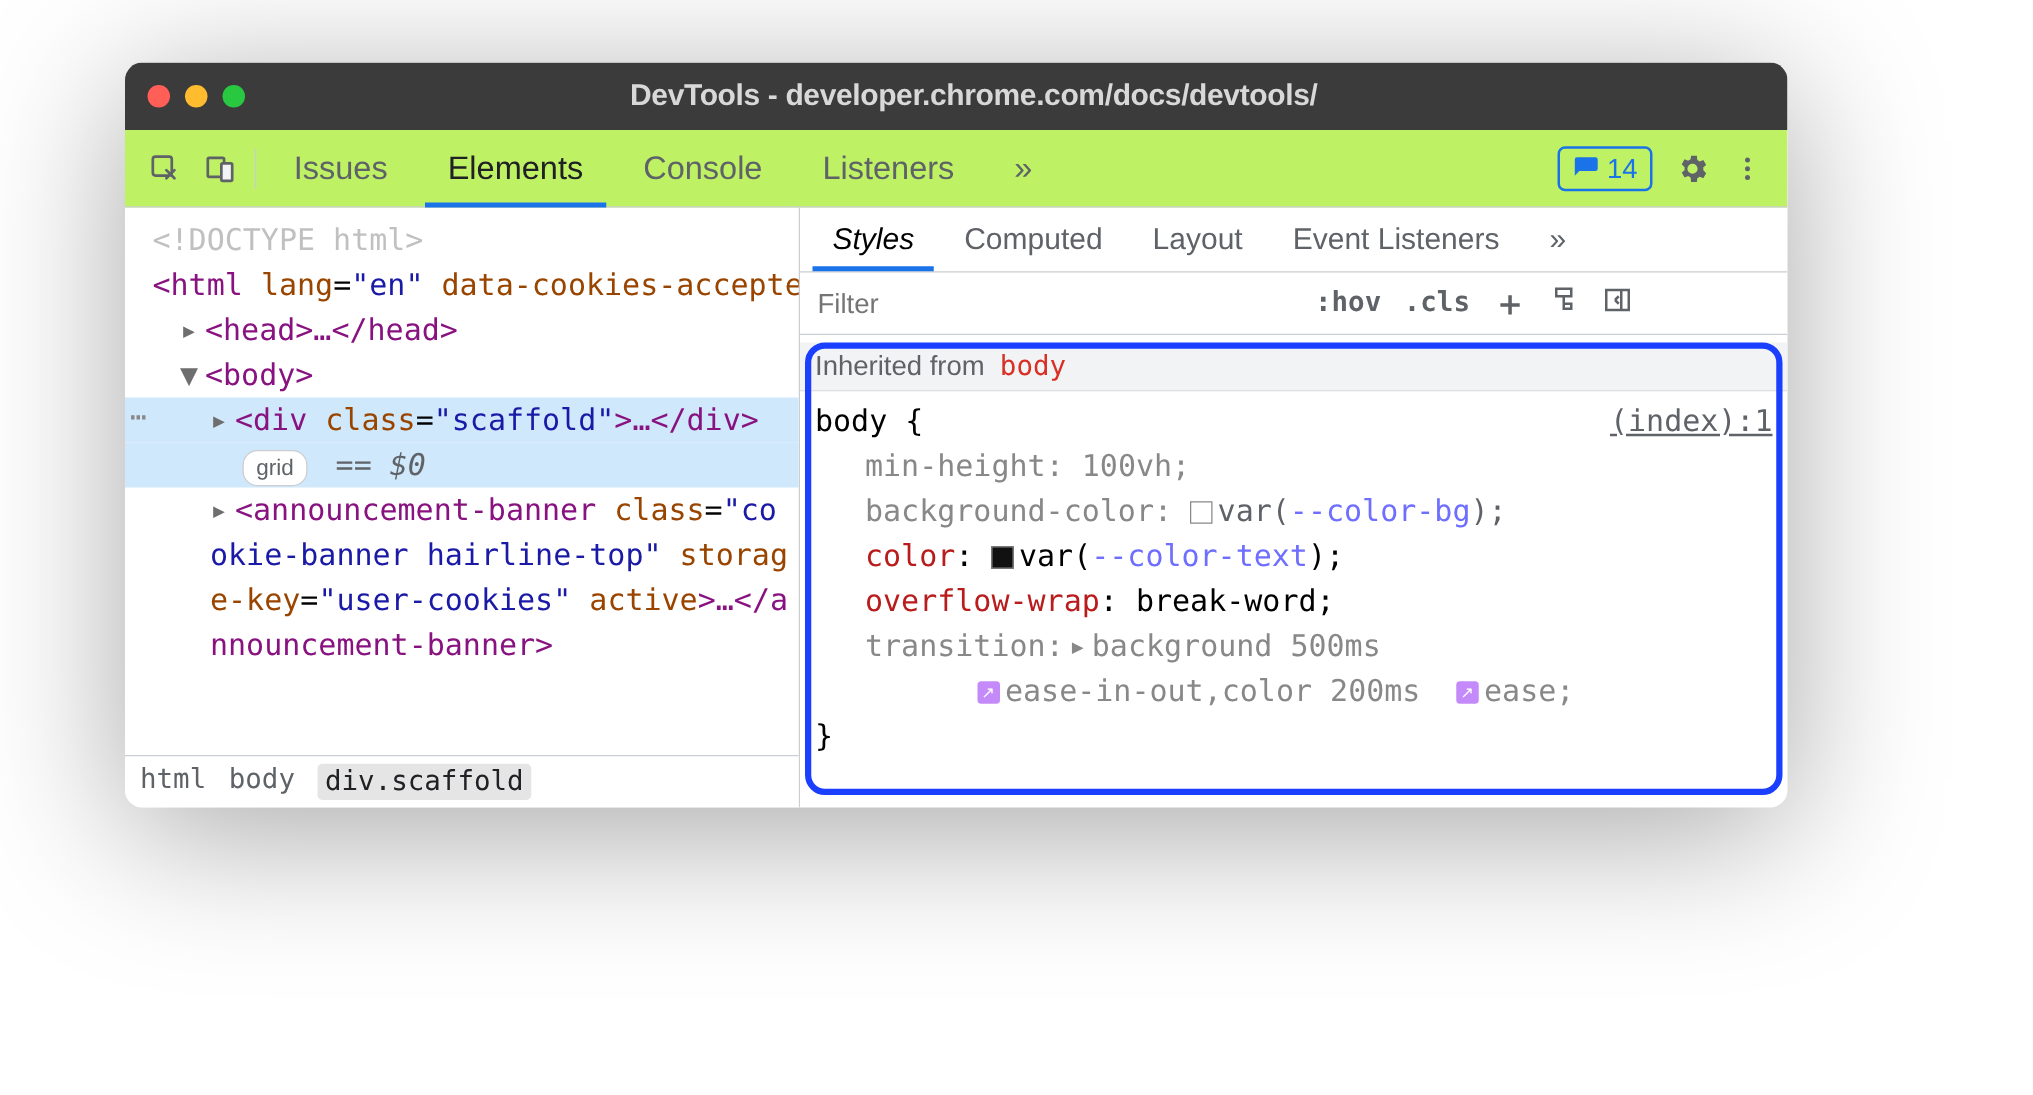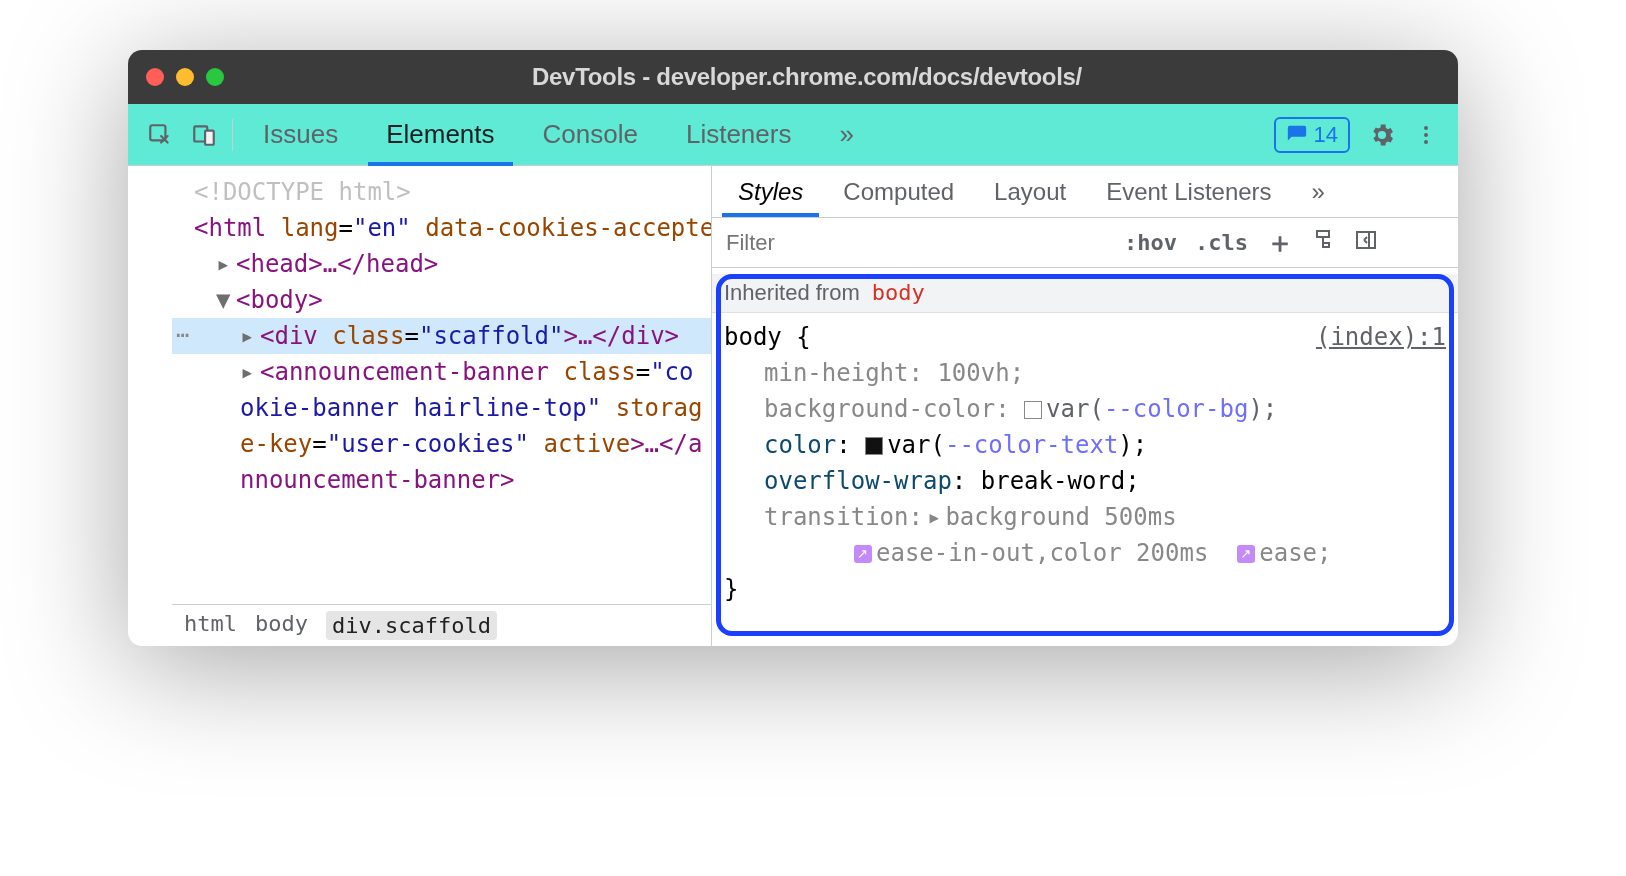--- a/index.html
+++ b/index.html
@@ -15,57 +15,56 @@
   left: 100px; top: 50px;
   filter: drop-shadow(0 20px 60px rgba(0,0,0,0.35));
 }
 .window {
   width: 1330px;
   background: #fff;
   border-radius: 14px;
   overflow: hidden;
   display: flex;
   flex-direction: column;
-  margin-left: 28px;
 }
 .titlebar {
   height: 54px;
   background: #3b3b3c;
   display: flex;
   align-items: center;
   padding: 0 18px;
 }
 .traffic { display: flex; gap: 12px; margin-right: 20px; }
 .tl { width: 18px; height: 18px; border-radius: 50%; }
 .tl.red { background: #ff5f57; }
 .tl.yellow { background: #febc2e; }
 .tl.green { background: #28c840; }
 .titletext { flex: 1; text-align: center; color: #d8d8d8; font-weight: 600; font-size: 24px; letter-spacing: -0.3px; }
 .toolbar {
   height: 62px;
-  background: #5eead4;
+  background: #bef264;
   border-bottom: 1px solid #cacdd1;
   display: flex;
   align-items: center;
   padding: 0 10px;
 }
 .icon-btn { width: 44px; height: 44px; display: flex; align-items: center; justify-content: center; color: #5f6368; }
 .divider { width: 1px; height: 32px; background: #cacdd1; margin: 0 6px; }
 .tabs { display: flex; align-items: stretch; height: 62px; }
 .tab { padding: 0 24px; display: flex; align-items: center; font-size: 26px; color: #5f6368; position: relative; }
 .tab.active { color: #202124; }
 .tab.active::after { content:""; position:absolute; left:6px; right:6px; bottom:0; height:4px; background:#1a73e8; }
 .spacer { flex: 1; }
 .badge14 {
   display: flex; align-items: center; gap: 6px;
   border: 2px solid #1a73e8; border-radius: 6px; padding: 3px 10px;
   color: #1a73e8; font-size: 22px; font-weight: 500;
 }
 .badge14 svg { fill: #1a73e8; }
-.main { display: flex; height: 480px; padding-left: 44px; }
+.main { display: flex; height: 480px; }
 .dom-panel {
   width: 540px; border-right: 1px solid #cacdd1;
   display: flex; flex-direction: column;
   font-family: ui-monospace, SFMono-Regular, Menlo, monospace;
   font-size: 24px;
   overflow: hidden;
 }
 .dom-tree { padding: 8px 0 0 0; line-height: 1.5; flex:1; overflow:hidden;}
 .dom-line { padding-left: 22px; white-space: nowrap; }
 .dom-indent1 { padding-left: 44px; }
@@ -118,21 +117,21 @@
   background:#f1f3f4; border-bottom:1px solid #e0e0e0;
   padding: 6px 12px; font-size:22px; color:#5f6368;
   margin-top: 6px;
 }
 .inherit-hdr .from { color: #d93025; font-family: ui-monospace, Menlo, monospace; margin-left:6px;}
 .rule { padding: 6px 12px 6px 12px; font-family: ui-monospace, Menlo, monospace; font-size: 24px; line-height:1.5;}
 .rule-head { display:flex; justify-content:space-between; }
 .srclink { text-decoration: underline; color:#5f6368; }
 .prop { padding-left: 40px; }
 .pname-dim { color: #888; }
-.pname { color: #0c4a6e; }
+.pname { color: #b91c1c; }
 .pval-dim { color: #888; }
 .varref { color: #5f6368; }
 .varname { color: #6e6eff; }
 .swatch { display:inline-block; width:18px; height:18px; border:1px solid #888; vertical-align:-2px; margin-right:4px;}
 .swatch.white { background:#fff; }
 .swatch.black { background:#111; }
 .ease-swatch { display:inline-block; width:18px; height:18px; background:#c58af9; border-radius:3px; vertical-align:-2px; margin-right:4px; position:relative;}
 .ease-swatch::after { content:"↗"; color:#fff; font-size:13px; position:absolute; left:3px; top:-1px; font-family:sans-serif;}
 .small-tri { color:#888; margin: 0 4px;}
 </style>
@@ -201,20 +200,24 @@
         <div class="dom-line gray">&lt;!DOCTYPE html&gt;</div>
         <div class="dom-line">
           <span class="tagc">&lt;html </span><span class="attrn">lang</span>=<span class="attrv">"en"</span><span class="attrn"> data-cookies-accepted</span>
         </div>
         <div class="dom-line dom-indent1"><span class="disc">▸</span><span class="tagc">&lt;head&gt;…&lt;/head&gt;</span></div>
         <div class="dom-line dom-indent1"><span class="tri">▼</span><span class="tagc">&lt;body&gt;</span></div>
         <div class="dom-line dom-indent2 sel-row">
           <span class="dots-gutter">⋯</span>
           <span class="disc">▸</span><span class="tagc">&lt;div </span><span class="attrn">class</span>=<span class="attrv">"scaffold"</span><span class="tagc">&gt;…&lt;/div&gt;</span>
         </div>
+        <div class="dom-line dom-indent3 sel-row">
+          <span class="grid-pill">grid</span>
+          <span class="eq0">== $0</span>
+        </div>
         <div class="dom-line dom-indent2" style="white-space:normal;word-break:break-all;padding-right:4px;">
           <span class="disc">▸</span><span class="tagc">&lt;announcement-banner </span><span class="attrn">class</span>=<span class="attrv">"cookie-banner hairline-top"</span> <span class="attrn">storage-key</span>=<span class="attrv">"user-cookies"</span> <span class="attrn">active</span><span class="tagc">&gt;…&lt;/announcement-banner&gt;</span>
         </div>
       </div>
       <div class="crumbs">
         <span>html</span>
         <span>body</span>
         <span class="sel">div.scaffold</span>
       </div>
     </div>

